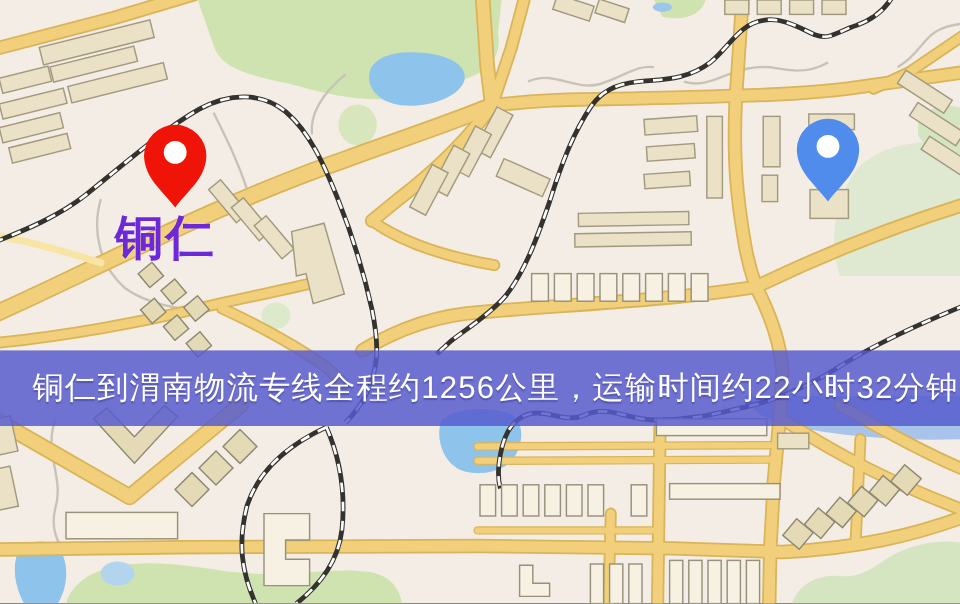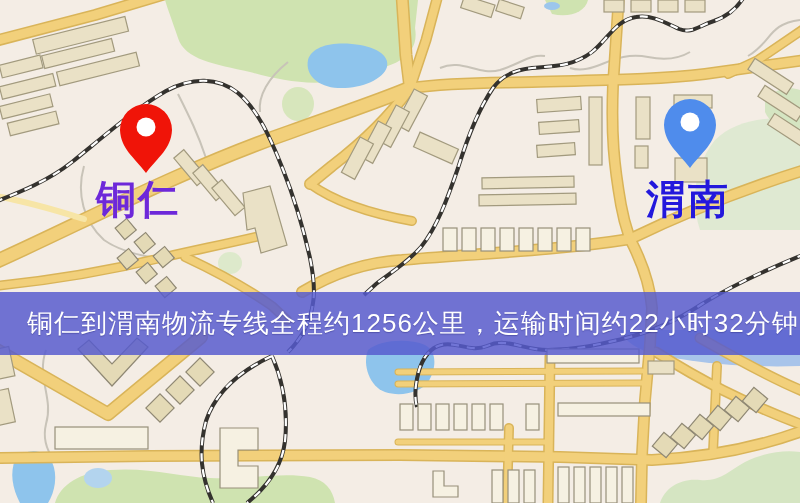--- a/index.html
+++ b/index.html
@@ -257,19 +257,18 @@
     </g>
   </svg>
   <div class="map-label label-origin">铜仁</div>
 
   <svg class="pin pin-dest" viewBox="0 0 54 76">
     <g transform="translate(27,75)">
       <path d="M0,0 C-12,-16 -25,-24 -26,-43 A26,26 0 1 1 26,-43 C25,-24 12,-16 0,0 Z" fill="#4f8cec"></path>
       <circle cx="0" cy="-46" r="9.5" fill="#ffffff"></circle>
     </g>
   </svg>
-  <div class="map-label label-dest">渭南</div>
 
   <div class="banner">
     <span class="banner-text">铜仁到渭南物流专线全程约1256公里，运输时间约22小时32分钟.</span>
   </div>
 
 </div>
 
 </body></html>

